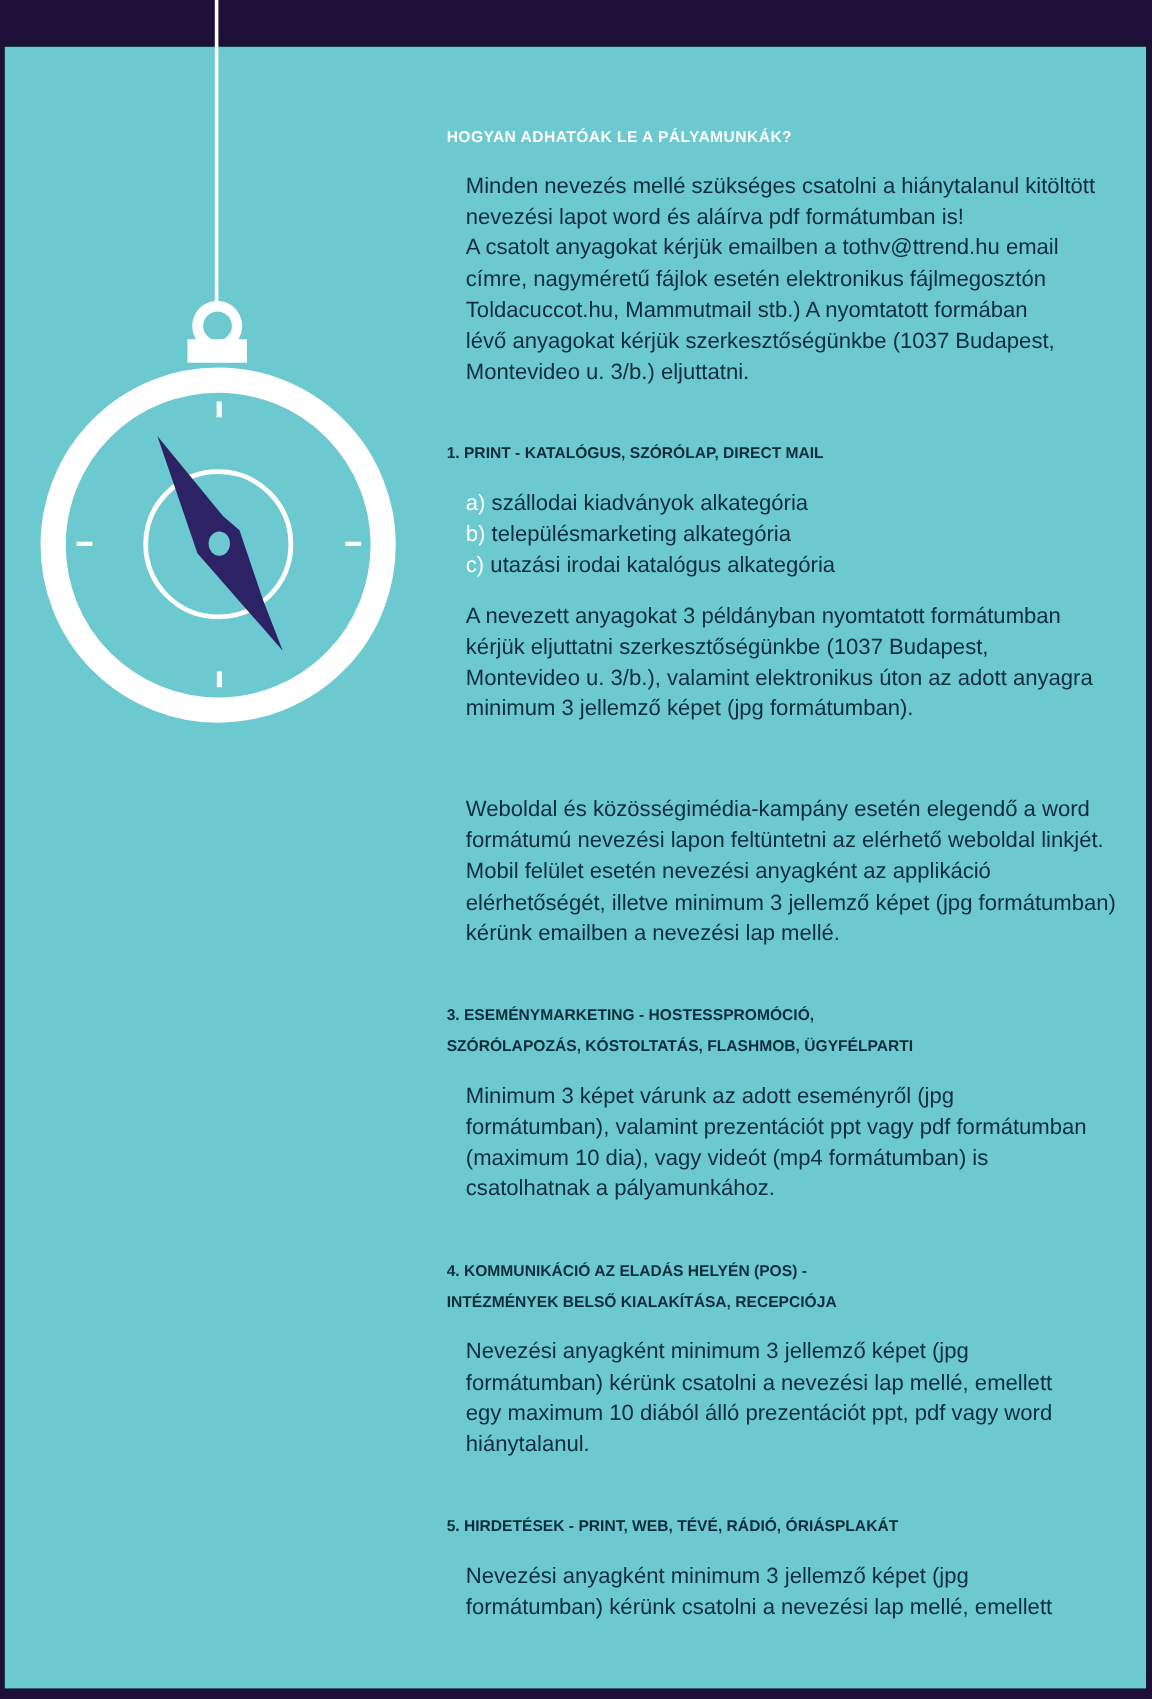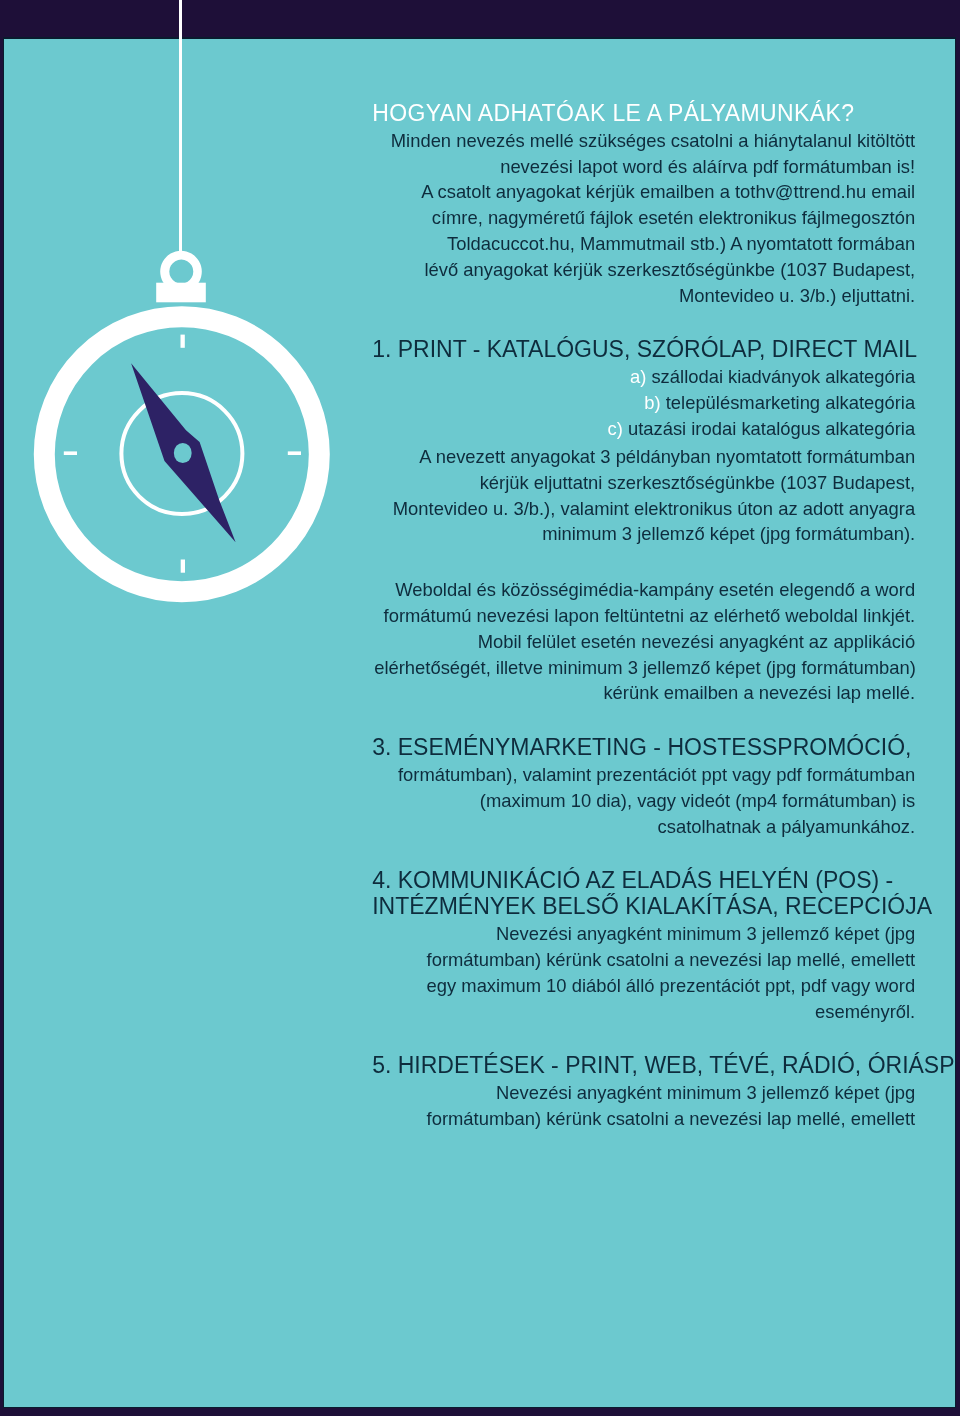--- a/index.html
+++ b/index.html
@@ -13,24 +13,24 @@
     position:absolute;left:2.6px;top:37.2px;width:953.4px;height:1370.6px;
     background:#0A1B2E;
   }
   #page{
     position:absolute;left:4.2px;top:39.2px;width:950.6px;height:1367.4px;
     background:#6CC9CF;overflow:hidden;
   }
   #compass{position:absolute;left:-4.2px;top:-39.2px;width:400px;height:620px;}
   #hangstring{position:absolute;left:178.9px;top:0;width:3.0px;height:253px;background:#ffffff;z-index:5;}
   #content{position:absolute;left:368px;top:60.70px;width:545px;}
-  .hd{font-weight:normal;font-size:23px;line-height:25.844px;color:#0E2C3D;margin:0;
+  .hd{font-weight:bold;font-size:13px;line-height:25.844px;color:#0E2C3D;margin:0;
      position:relative;top:0.8px;}
   .hd.white{color:#ffffff;letter-spacing:0.37px;}
-  .para{font-size:18.4px;line-height:25.844px;color:#0E2C3D;margin:2px;text-align:right;}
+  .para{font-size:18.4px;line-height:25.844px;color:#0E2C3D;margin:16px;}
   .gap{height:25.844px;}
   .mk{color:#ffffff;}
   .ln{display:block;white-space:pre;}
 </style>
 </head>
 <body>
 
 <div id="pagewrap"></div>
 <div id="hangstring"></div>
 <div id="page">
@@ -82,36 +82,38 @@
 <div class="para">
 <span class="ln">Weboldal és közösségimédia-kampány esetén elegendő a word</span>
 <span class="ln">formátumú nevezési lapon feltüntetni az elérhető weboldal linkjét.</span>
 <span class="ln">Mobil felület esetén nevezési anyagként az applikáció</span>
 <span class="ln">elérhetőségét, illetve minimum 3 jellemző képet (jpg formátumban)</span>
 <span class="ln">kérünk emailben a nevezési lap mellé.</span>
 </div>
 <div class="gap"></div>
 <div class="hd">
 <span class="ln">3. ESEMÉNYMARKETING - HOSTESSPROMÓCIÓ,</span>
+<span class="ln">SZÓRÓLAPOZÁS, KÓSTOLTATÁS, FLASHMOB, ÜGYFÉLPARTI</span>
 </div>
 <div class="para">
+<span class="ln">Minimum 3 képet várunk az adott eseményről (jpg</span>
 <span class="ln">formátumban), valamint prezentációt ppt vagy pdf formátumban</span>
 <span class="ln">(maximum 10 dia), vagy videót (mp4 formátumban) is</span>
 <span class="ln">csatolhatnak a pályamunkához.</span>
 </div>
 <div class="gap"></div>
 <div class="hd">
 <span class="ln">4. KOMMUNIKÁCIÓ AZ ELADÁS HELYÉN (POS) -</span>
 <span class="ln">INTÉZMÉNYEK BELSŐ KIALAKÍTÁSA, RECEPCIÓJA</span>
 </div>
 <div class="para">
 <span class="ln">Nevezési anyagként minimum 3 jellemző képet (jpg</span>
 <span class="ln">formátumban) kérünk csatolni a nevezési lap mellé, emellett</span>
 <span class="ln">egy maximum 10 diából álló prezentációt ppt, pdf vagy word</span>
-<span class="ln">eseményről.</span>
+<span class="ln">hiánytalanul.</span>
 </div>
 <div class="gap"></div>
 <div class="hd">
 <span class="ln">5. HIRDETÉSEK - PRINT, WEB, TÉVÉ, RÁDIÓ, ÓRIÁSPLAKÁT</span>
 </div>
 <div class="para">
 <span class="ln">Nevezési anyagként minimum 3 jellemző képet (jpg</span>
 <span class="ln">formátumban) kérünk csatolni a nevezési lap mellé, emellett</span>
 </div>
 </div>

